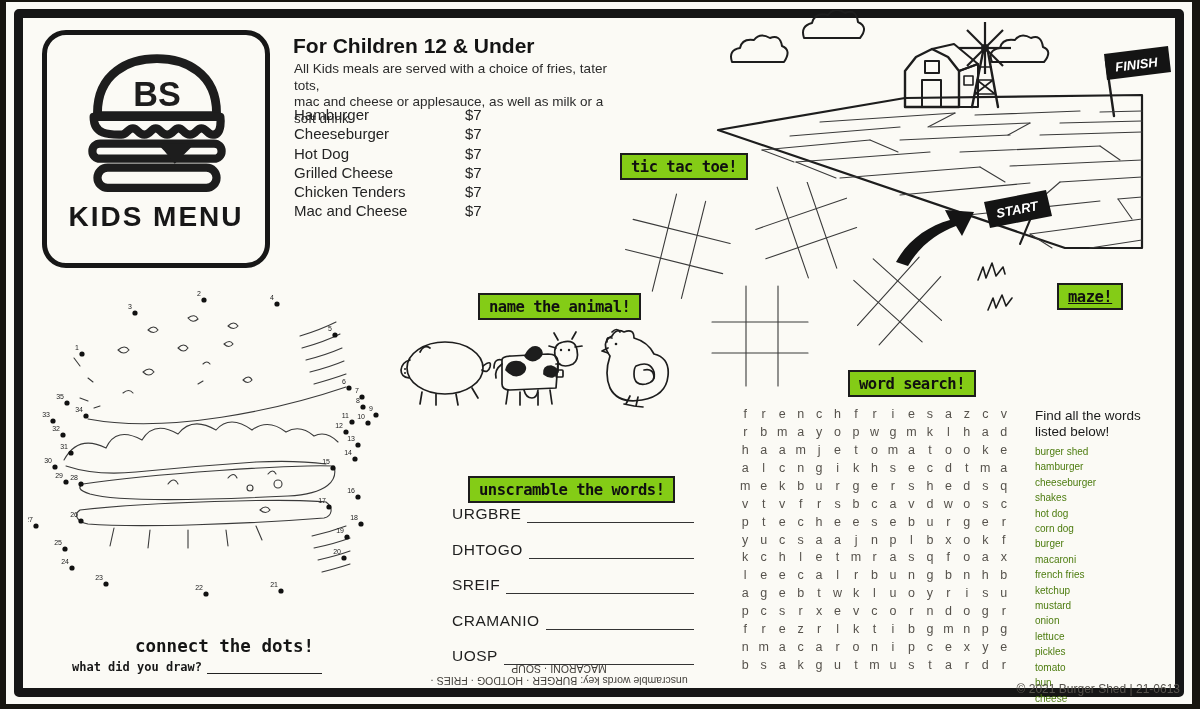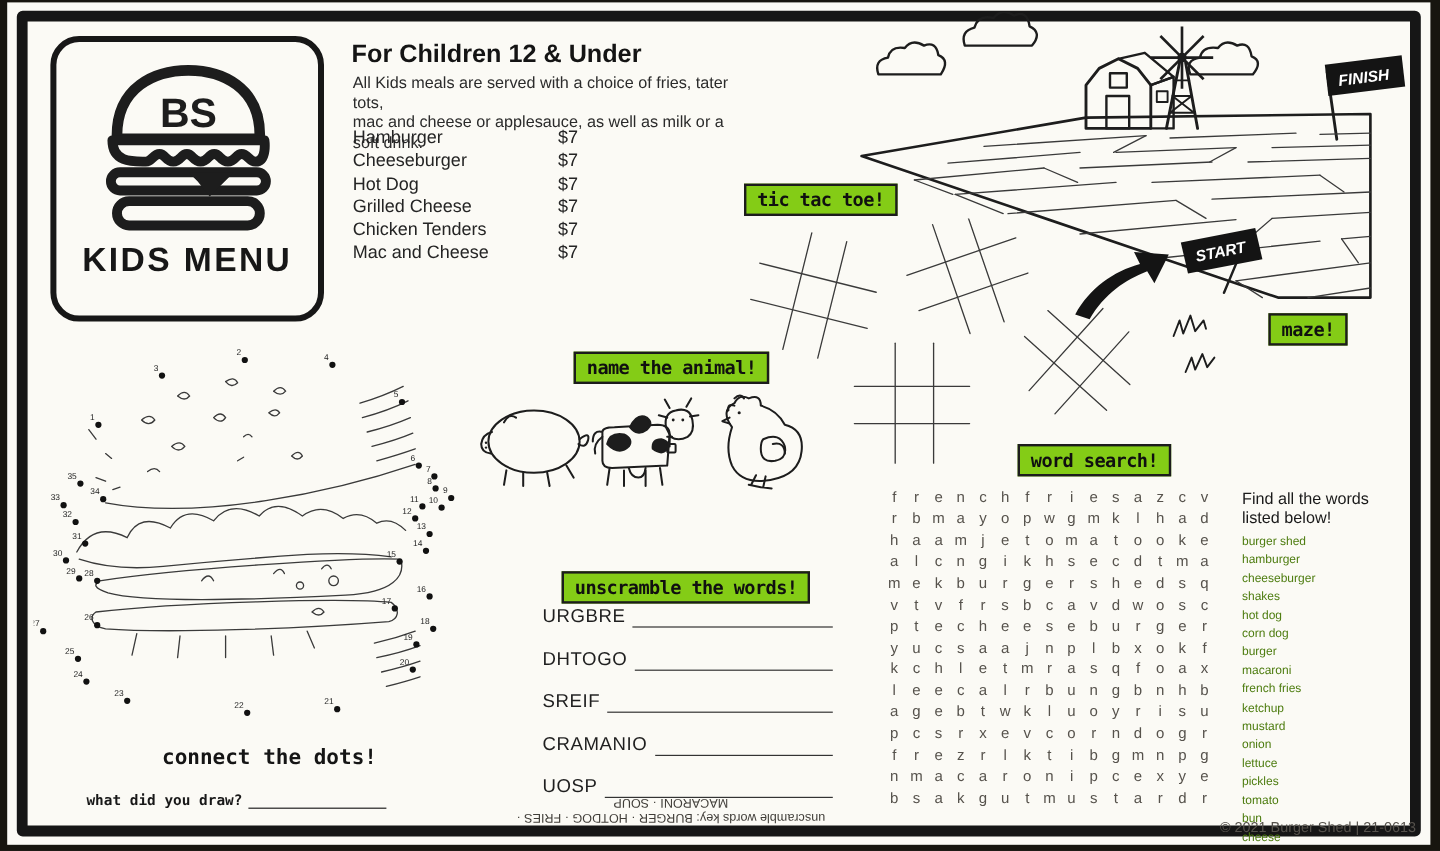--- a/index.html
+++ b/index.html
@@ -227,21 +227,21 @@
       <line class="lineart" stroke-width="2" x1="340" y1="186" x2="320" y2="234"></line>
       <polygon points="284,192 346,180 352,206 290,218" fill="#141414"></polygon>
       <text x="318" y="204" text-anchor="middle" font-size="13" font-weight="bold" font-style="italic" fill="#fff" transform="rotate(-11 318 204)">START</text>
     </g>
 
     <path fill="#141414" d="M196,252 C208,230 228,216 250,210 L245,200 L274,202 L262,226 L256,216 C238,223 220,235 208,256 Z"></path>
 
     <path class="lineart" stroke-width="1.6" d="M278,270 l5,-13 l3,11 l6,-15 l4,13 l7,-9 l2,7"></path>
     <path class="lineart" stroke-width="1.6" d="M288,300 l5,-12 l3,10 l6,-13 l4,11 l6,-8"></path>
   </svg>
-  <div class="plabel" style="left:1057px; top:261px;">maze!</div>
+  <div class="plabel" style="left:1057px; top:283px;text-decoration:underline;">maze!</div>
 
   <div class="plabel" style="left:478px; top:293px;">name the animal!</div>
   <svg style="position:absolute; left:398px; top:326px;" width="272" height="84" viewBox="0 0 272 84">
 
     <g class="lineart" stroke-width="1.7">
       <ellipse cx="47" cy="42" rx="38" ry="26"></ellipse>
       <path d="M12,34 q-8,2 -9,10 q0,7 8,8"></path>
       <circle cx="7" cy="43" r="1" fill="#1d1d1d" stroke="none"></circle>
       <circle cx="7" cy="47" r="1" fill="#1d1d1d" stroke="none"></circle>
       <path d="M22,26 q4,-8 10,-4"></path>
@@ -655,20 +655,20 @@
         <circle cx="35" cy="147" r="2.6" fill="#111"></circle>
         <text x="32" y="143" font-size="7" text-anchor="end" fill="#222" font-family="Liberation Sans, sans-serif">32</text>
         <circle cx="25" cy="133" r="2.6" fill="#111"></circle>
         <text x="22" y="129" font-size="7" text-anchor="end" fill="#222" font-family="Liberation Sans, sans-serif">33</text>
         <circle cx="58" cy="128" r="2.6" fill="#111"></circle>
         <text x="55" y="124" font-size="7" text-anchor="end" fill="#222" font-family="Liberation Sans, sans-serif">34</text>
         <circle cx="39" cy="115" r="2.6" fill="#111"></circle>
         <text x="36" y="111" font-size="7" text-anchor="end" fill="#222" font-family="Liberation Sans, sans-serif">35</text>
       </g>
   </svg>
-  <div class="caption" style="left:135px; top:622px; font-size:17.5px;">connect the dots!</div>
+  <div class="caption" style="left:135px; top:636px; font-size:17.5px;">connect the dots!</div>
   <div class="wdyd">
     <span>what did you draw?</span>
     <span class="ln"></span>
   </div>
 
   <div class="copyright">© 2021 Burger Shed | 21-0613</div>
 </div>
 
 </body></html>

